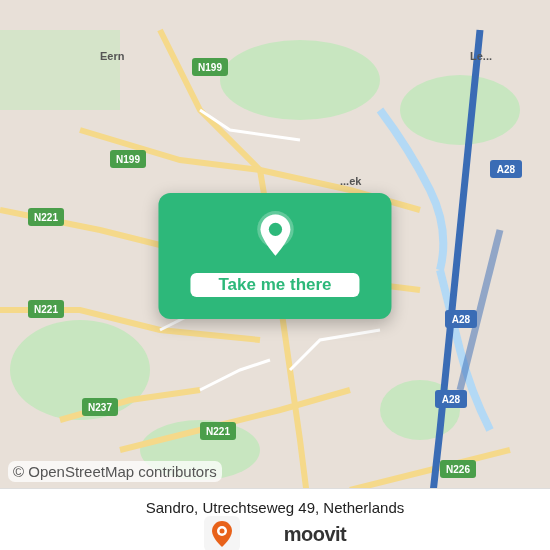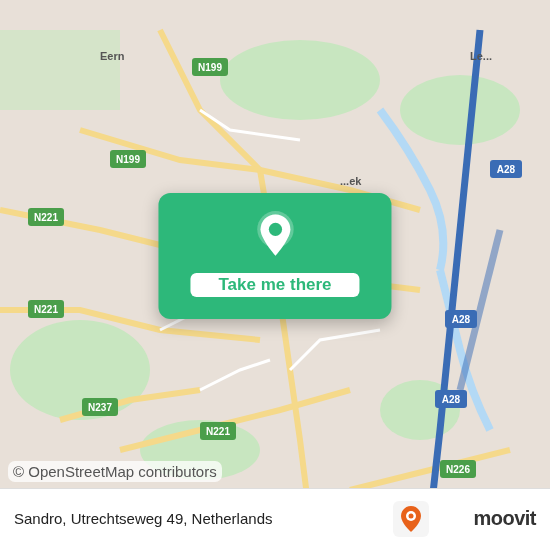--- a/index.html
+++ b/index.html
@@ -65,20 +65,21 @@
       bottom: 0;
       left: 0;
       right: 0;
       background: white;
       padding: 10px 14px 12px 14px;
       display: flex;
       align-items: center;
       justify-content: space-between;
       border-top: 1px solid #ddd;
       height: 62px;
+      flex-direction: column;
     }
 
     #address-text {
       font-size: 15px;
       color: #222;
       font-weight: 400;
     }
 
     #moovit-logo {
       display: flex;

